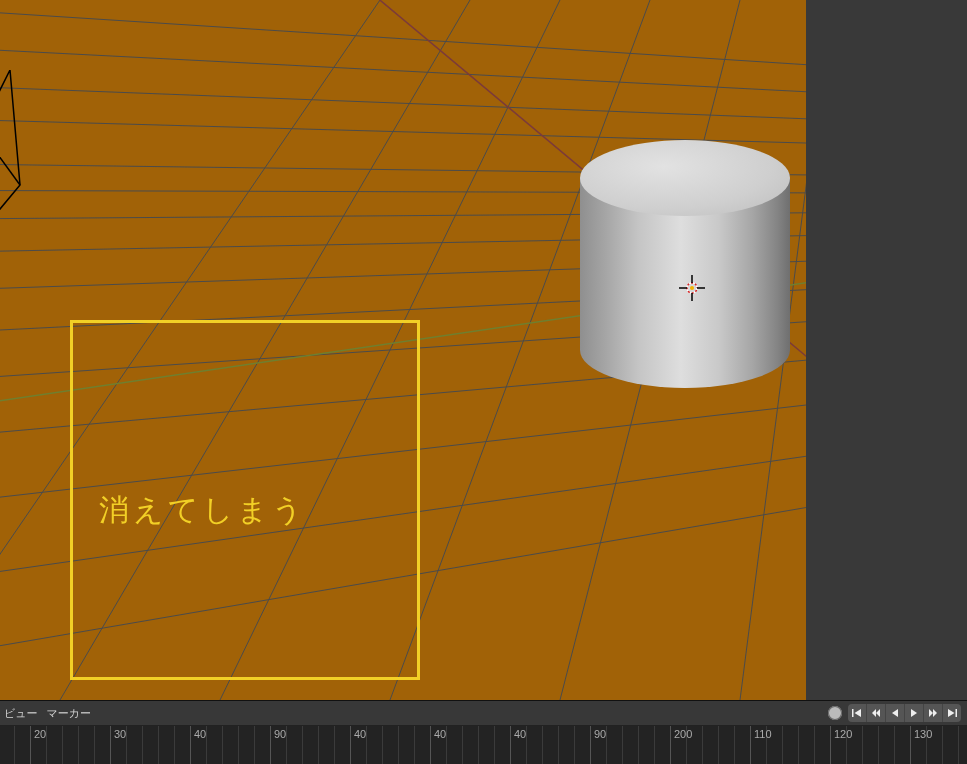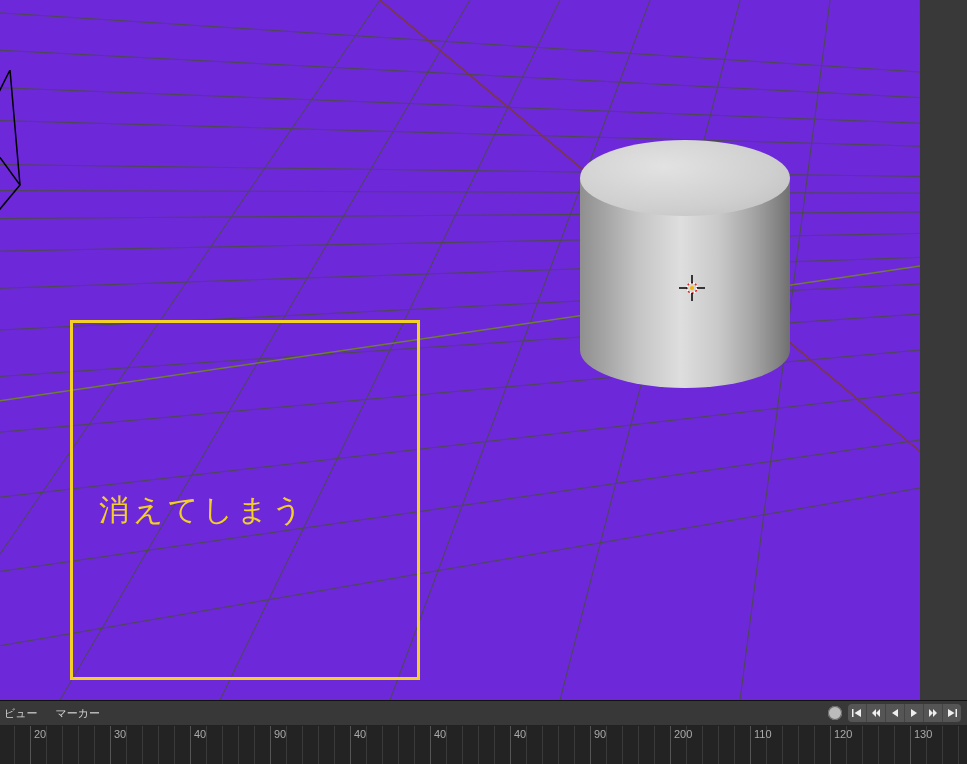--- a/index.html
+++ b/index.html
@@ -6,23 +6,23 @@
     margin: 0; padding: 0;
     width: 967px; height: 764px;
     overflow: hidden;
     background: #393939;
     font-family: sans-serif;
     color: #ccc;
     font-size: 12px;
   }
   .viewport {
     position: relative;
-    width: 920px;
+    width: 806px;
     height: 700px;
-    background: #6d28d9;
+    background: #a16207;
     overflow: hidden;
   }
   .grid-floor {
     position: absolute;
     inset: 0;
   }
   .grid-floor svg { position:absolute; inset:0; }
   .cylinder {
     position: absolute;
     left: 580px;
@@ -87,21 +87,21 @@
     display:flex;
     align-items:center;
     justify-content: space-between;
     height: 24px;
     padding: 0 6px 0 0;
     background: #383838;
     border-bottom: 1px solid #222;
   }
   .tl-menus {
     display:flex;
-    gap: 10px;
+    gap: 1px;
     align-items:center;
     color: #d5d5d5;
     font-size: 11px;
   }
   .tl-menus span {
     padding: 2px 4px;
     cursor: default;
   }
   .tl-controls {
     display:flex;

